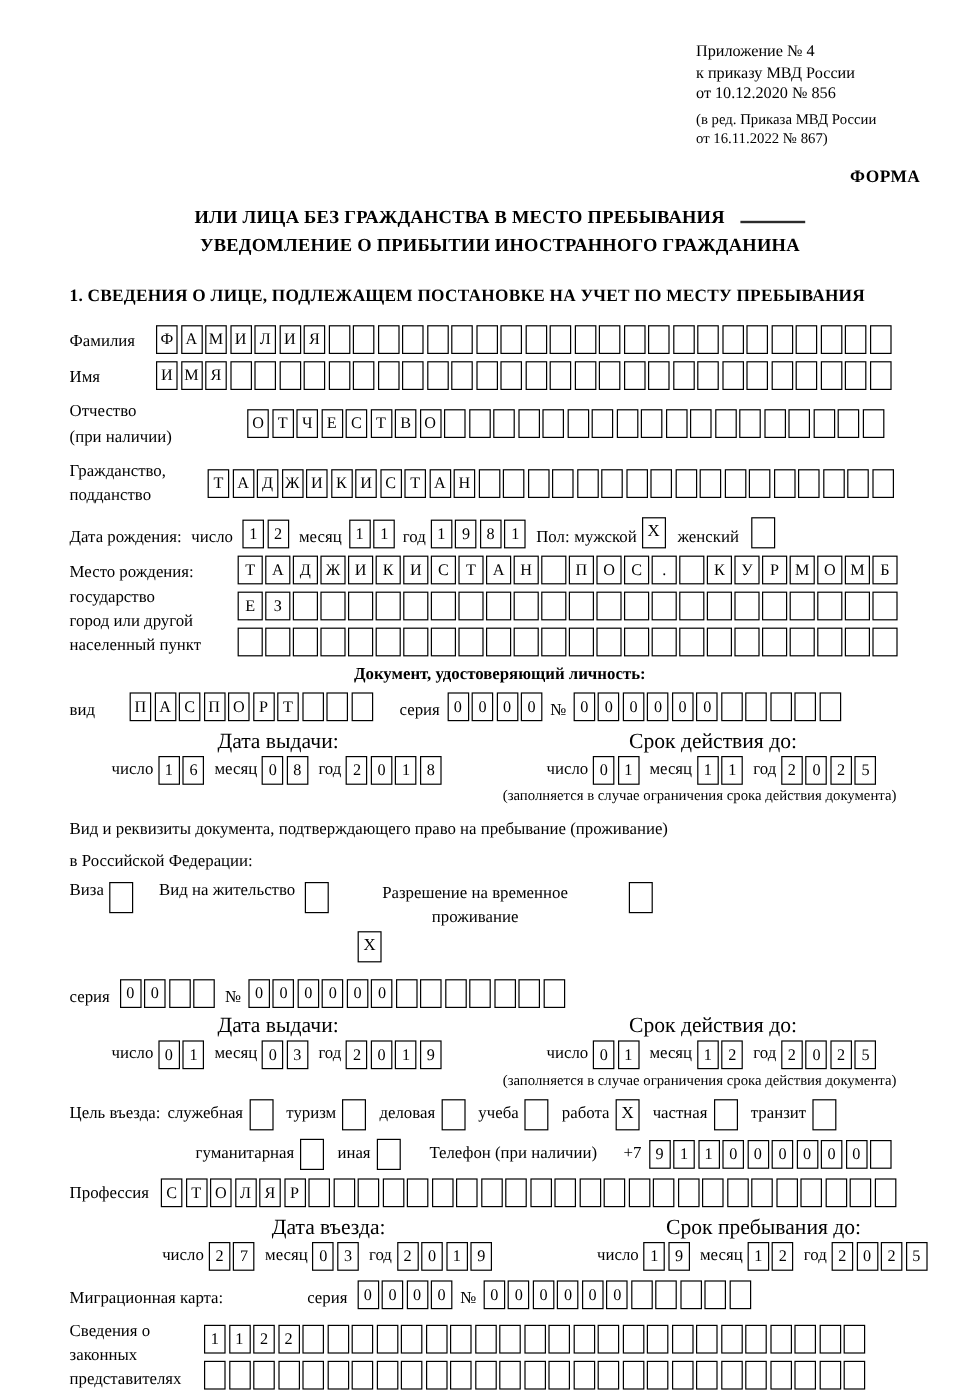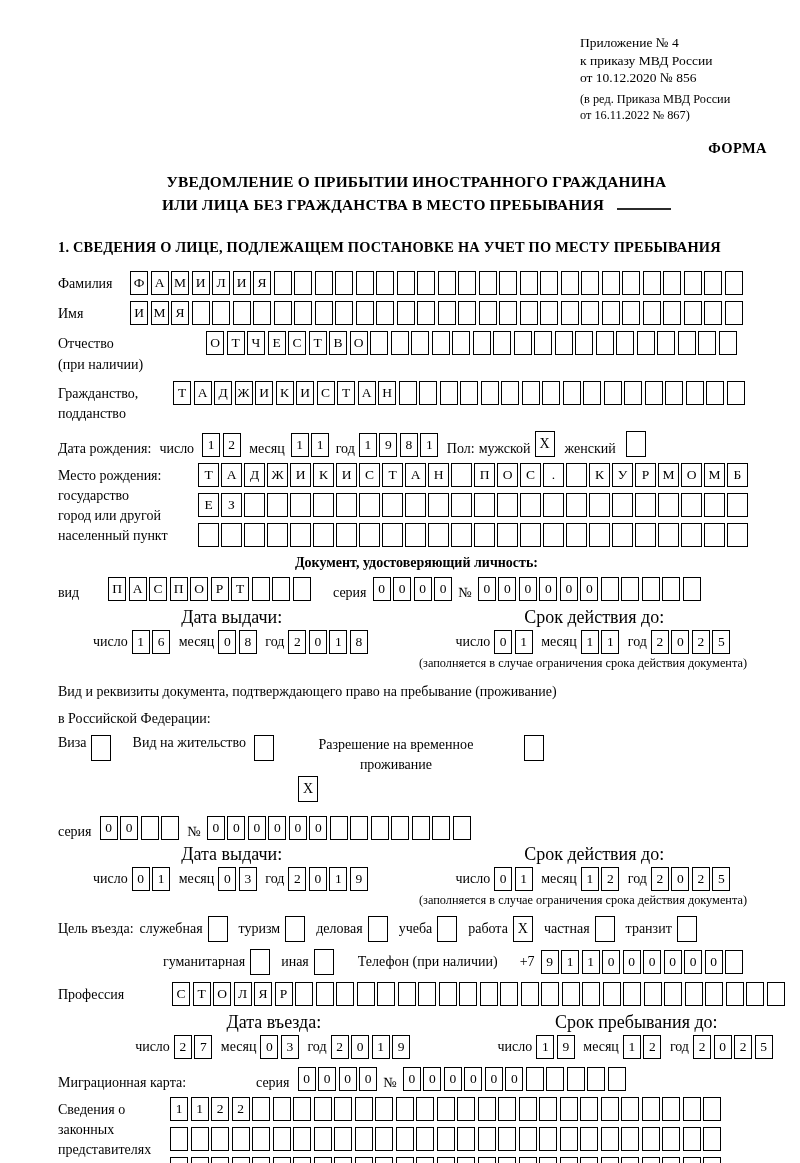--- a/index.html
+++ b/index.html
@@ -9,21 +9,21 @@
     font-family:"Liberation Serif", "DejaVu Serif", serif;
     font-size:14px; padding:34px 25px 0 58px; position:relative;
   }
   .ref-block { margin-left:auto; width:195px; font-size:13.5px; line-height:1.3; }
   .ref-amend { font-size:12.3px; margin-top:5px; line-height:1.3; }
   .form-label { text-align:right; font-weight:bold; font-size:14.5px; margin:16px 8px 0 0; letter-spacing:.4px; }
   .title { text-align:center; font-weight:bold; font-size:15.4px; line-height:1.55; margin-top:13px; letter-spacing:.2px; }
   .title-underline { display:inline-block; width:54px; border-bottom:2px solid #2b2b2b; margin-left:13px; }
   .sec-heading { font-weight:bold; font-size:14.4px; margin:22px 0 15px 0; letter-spacing:.2px; white-space:nowrap; }
 
-  .row { display:flex; align-items:flex-start; margin-bottom:6px; }
+  .row { display:flex; align-items:center; margin-bottom:6px; }
   .lbl { flex:none; padding-top:3px; line-height:1.45; }
   .w72 { width:72px; } .w148 { width:148px; } .w115 { width:115px; }
   .w140 { width:140px; } .w110 { width:110px; } .w175 { width:175px; }
 
   .cells { display:flex; flex:none; }
   .cell { flex:none; width:16px; height:22px; line-height:22px; border:1.5px solid #000;
           margin-right:2.5px; text-align:center; font-size:13.5px; background:#fff; }
   .wide .cell { width:19px; margin-right:2px; }
   .stack > .cells { margin-bottom:6px; }
 
@@ -70,22 +70,22 @@
     <div>от 10.12.2020 № 856</div>
     <div class="ref-amend">
       <div>(в ред. Приказа МВД России</div>
       <div>от 16.11.2022 № 867)</div>
     </div>
   </div>
 
   <div class="form-label">ФОРМА</div>
 
   <div class="title">
+    <div><span>ИЛИ ЛИЦА БЕЗ ГРАЖДАНСТВА В МЕСТО ПРЕБЫВАНИЯ</span><span class="title-underline"></span></div>
     <div>УВЕДОМЛЕНИЕ О ПРИБЫТИИ ИНОСТРАННОГО ГРАЖДАНИНА</div>
-    <div><span>ИЛИ ЛИЦА БЕЗ ГРАЖДАНСТВА В МЕСТО ПРЕБЫВАНИЯ</span><span class="title-underline"></span></div>
   </div>
 
   <div class="sec-heading">1. СВЕДЕНИЯ О ЛИЦЕ, ПОДЛЕЖАЩЕМ ПОСТАНОВКЕ НА УЧЕТ ПО МЕСТУ ПРЕБЫВАНИЯ</div>
 
   <div class="row">
     <span class="lbl w72">Фамилия</span>
     <div class="cells">
         <span class="cell">Ф</span>
         <span class="cell">А</span>
         <span class="cell">М</span>
@@ -556,21 +556,21 @@
         <span class="cell">0</span>
         <span class="cell">0</span>
         <span class="cell">0</span>
         <span class="cell">0</span>
         <span class="cell">0</span>
         <span class="cell">0</span>
         <span class="cell"></span>
       </div>
   </div>
 
-  <div class="row" style="margin-top:2px;gap:38px;">
+  <div class="row" style="margin-top:2px;">
     <span class="lbl w72" style="width:76px;">Профессия</span>
     <div class="cells">
         <span class="cell">С</span>
         <span class="cell">Т</span>
         <span class="cell">О</span>
         <span class="cell">Л</span>
         <span class="cell">Я</span>
         <span class="cell">Р</span>
         <span class="cell"></span>
         <span class="cell"></span>

